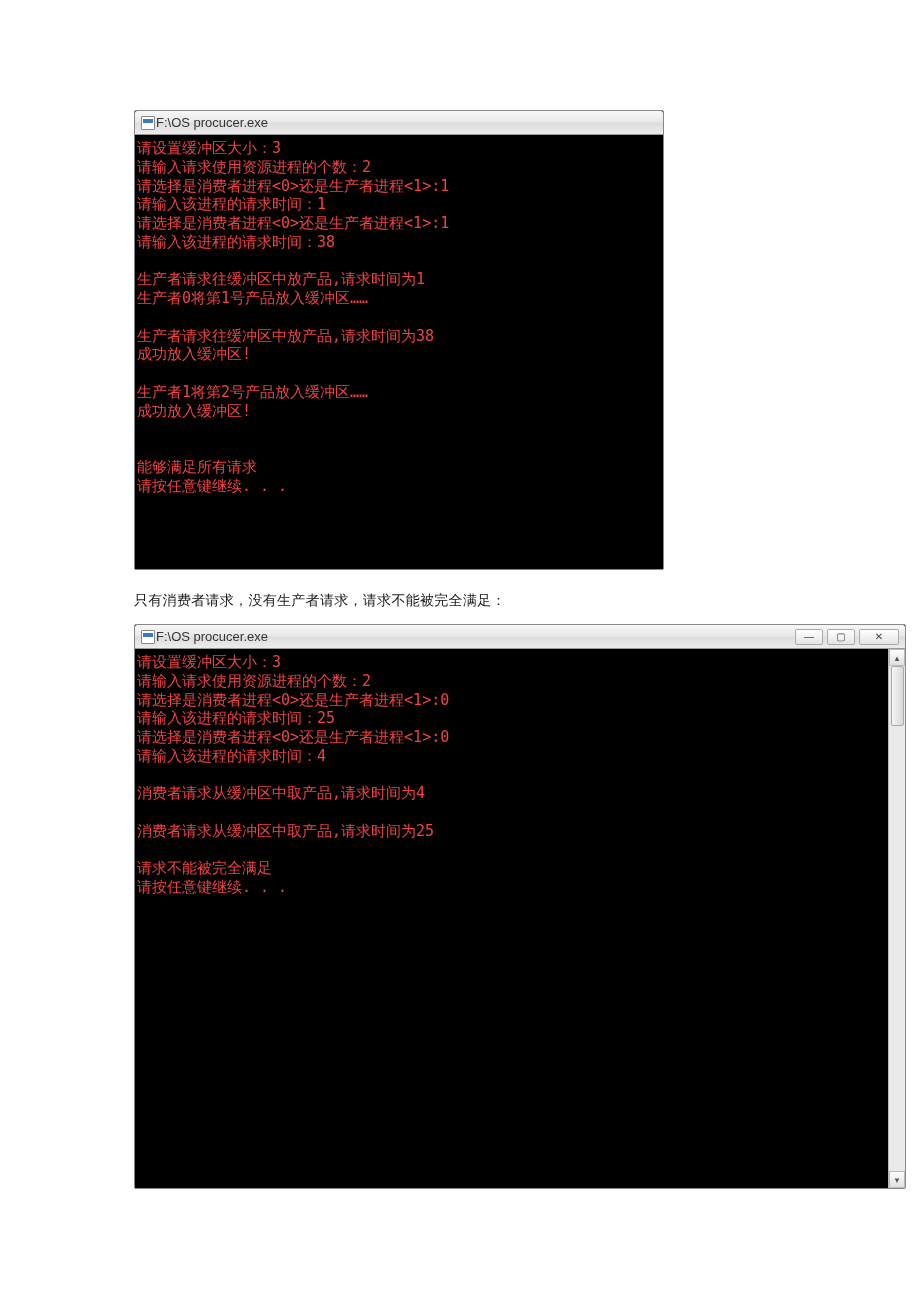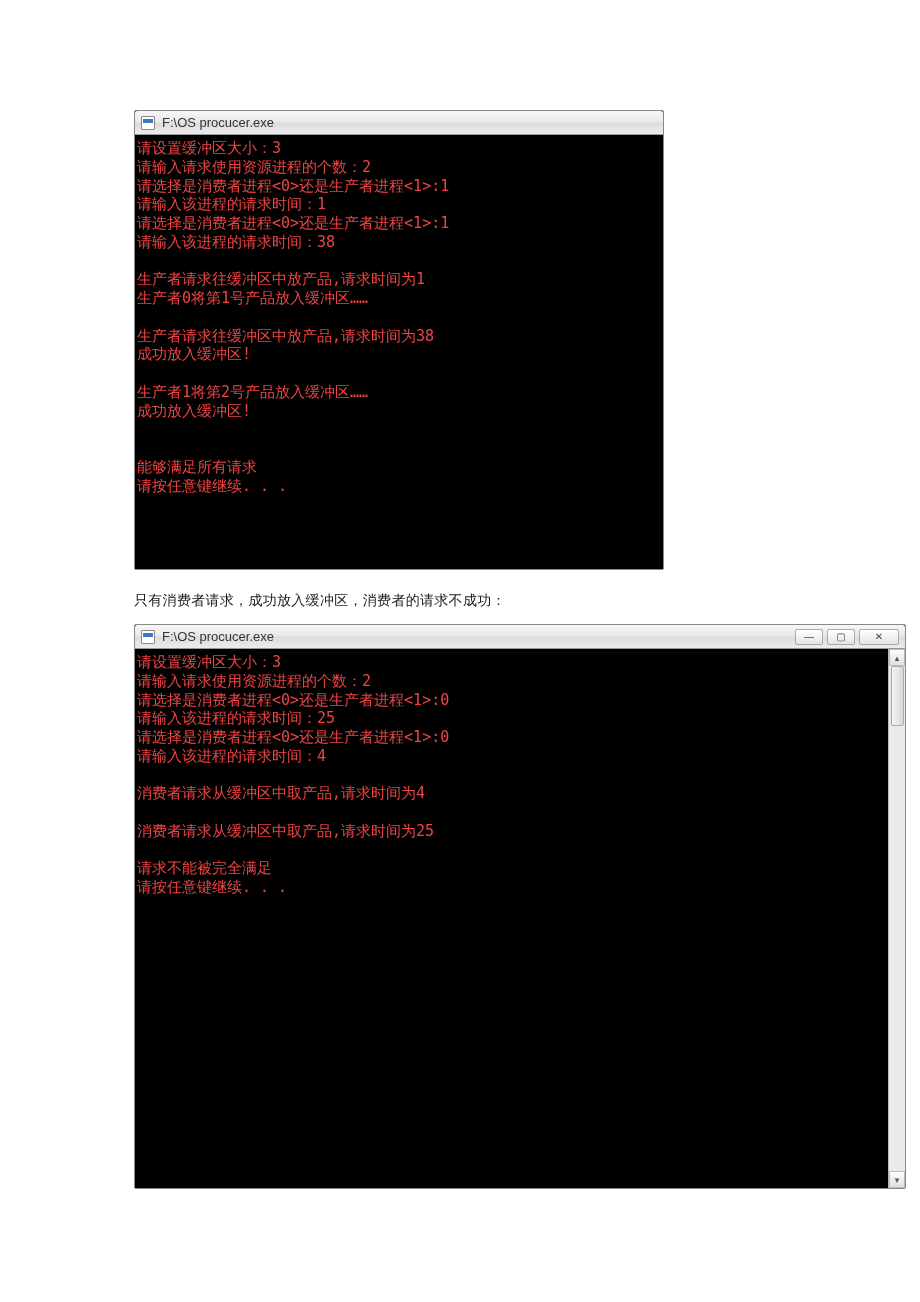--- a/index.html
+++ b/index.html
@@ -41,21 +41,21 @@
       padding: 0 6px;
       justify-content: space-between;
       font-size: 13px;
       color: #333;
       border-top-left-radius: 2px;
       border-top-right-radius: 2px;
     }
     .titlebar-left {
       display: flex;
       align-items: center;
-      gap: 7px;
+      gap: 1px;
     }
     .app-icon {
       width: 14px;
       height: 14px;
       display: inline-block;
       background: #fff;
       border: 1px solid #888;
       border-radius: 1px;
       position: relative;
     }
@@ -159,21 +159,21 @@
       <div class="titlebar-left">
         <span class="app-icon"></span>
         <span>F:\OS procucer.exe</span>
       </div>
     </div>
     <div class="terminal-wrap">
       <div class="terminal-body" id="term1"><span class="line">请设置缓冲区大小：3</span><span class="line">请输入请求使用资源进程的个数：2</span><span class="line">请选择是消费者进程&lt;0&gt;还是生产者进程&lt;1&gt;:1</span><span class="line">请输入该进程的请求时间：1</span><span class="line">请选择是消费者进程&lt;0&gt;还是生产者进程&lt;1&gt;:1</span><span class="line">请输入该进程的请求时间：38</span><span class="line">&nbsp;</span><span class="line">生产者请求往缓冲区中放产品,请求时间为1</span><span class="line">生产者0将第1号产品放入缓冲区……</span><span class="line">&nbsp;</span><span class="line">生产者请求往缓冲区中放产品,请求时间为38</span><span class="line">成功放入缓冲区!</span><span class="line">&nbsp;</span><span class="line">生产者1将第2号产品放入缓冲区……</span><span class="line">成功放入缓冲区!</span><span class="line">&nbsp;</span><span class="line">&nbsp;</span><span class="line">能够满足所有请求</span><span class="line">请按任意键继续. . .</span></div>
     </div>
   </div>
 
-  <div class="caption-text">只有消费者请求，成功放入缓冲区，消费者的请求不成功：</div>
+  <div class="caption-text">只有消费者请求，没有生产者请求，请求不能被完全满足：</div>
 
   <div class="window window-2">
     <div class="titlebar">
       <div class="titlebar-left">
         <span class="app-icon"></span>
         <span>F:\OS procucer.exe</span>
       </div>
       <div class="window-controls">
         <div class="win-btn">—</div>
         <div class="win-btn">▢</div>

